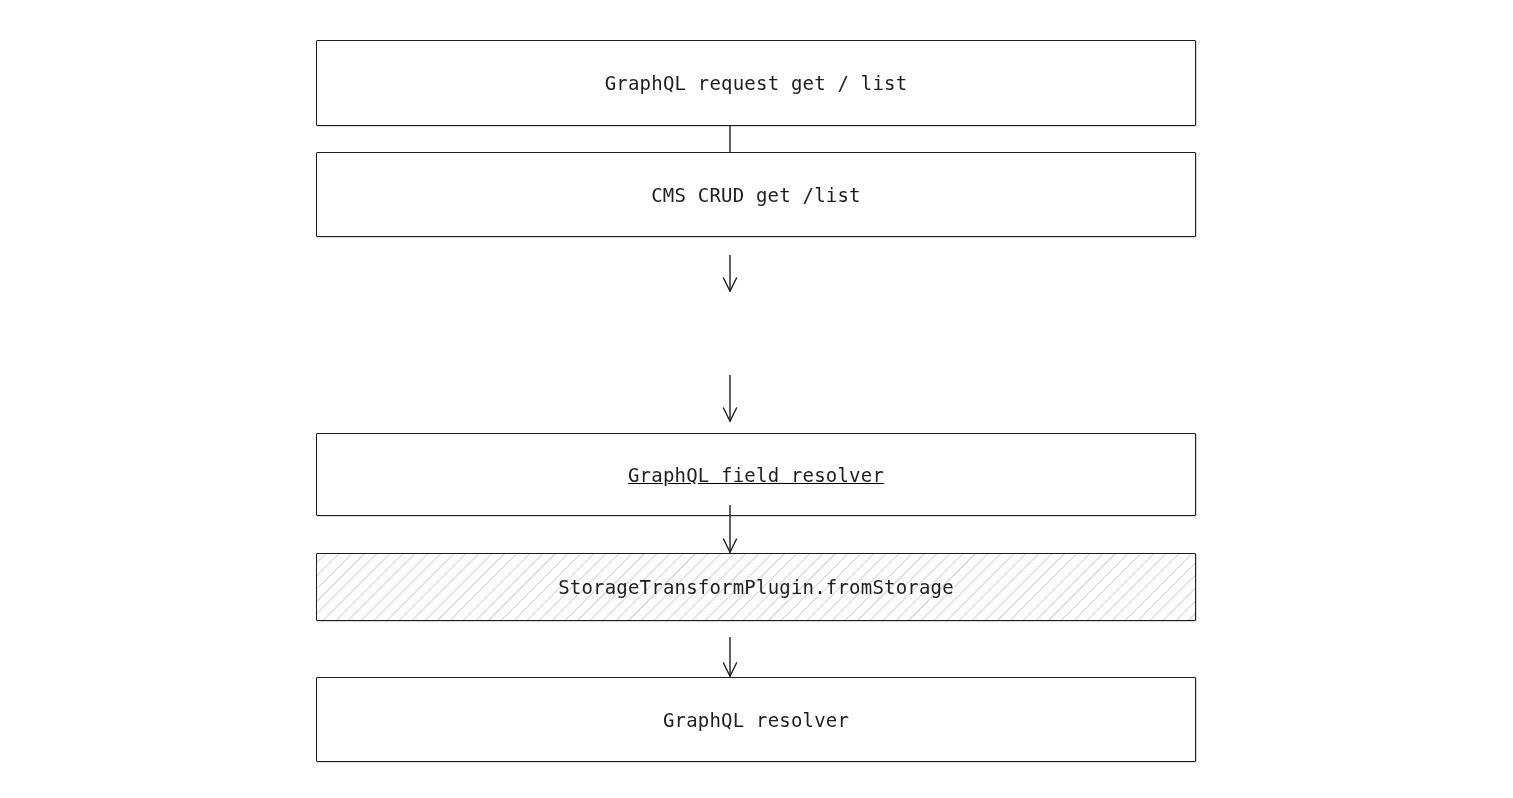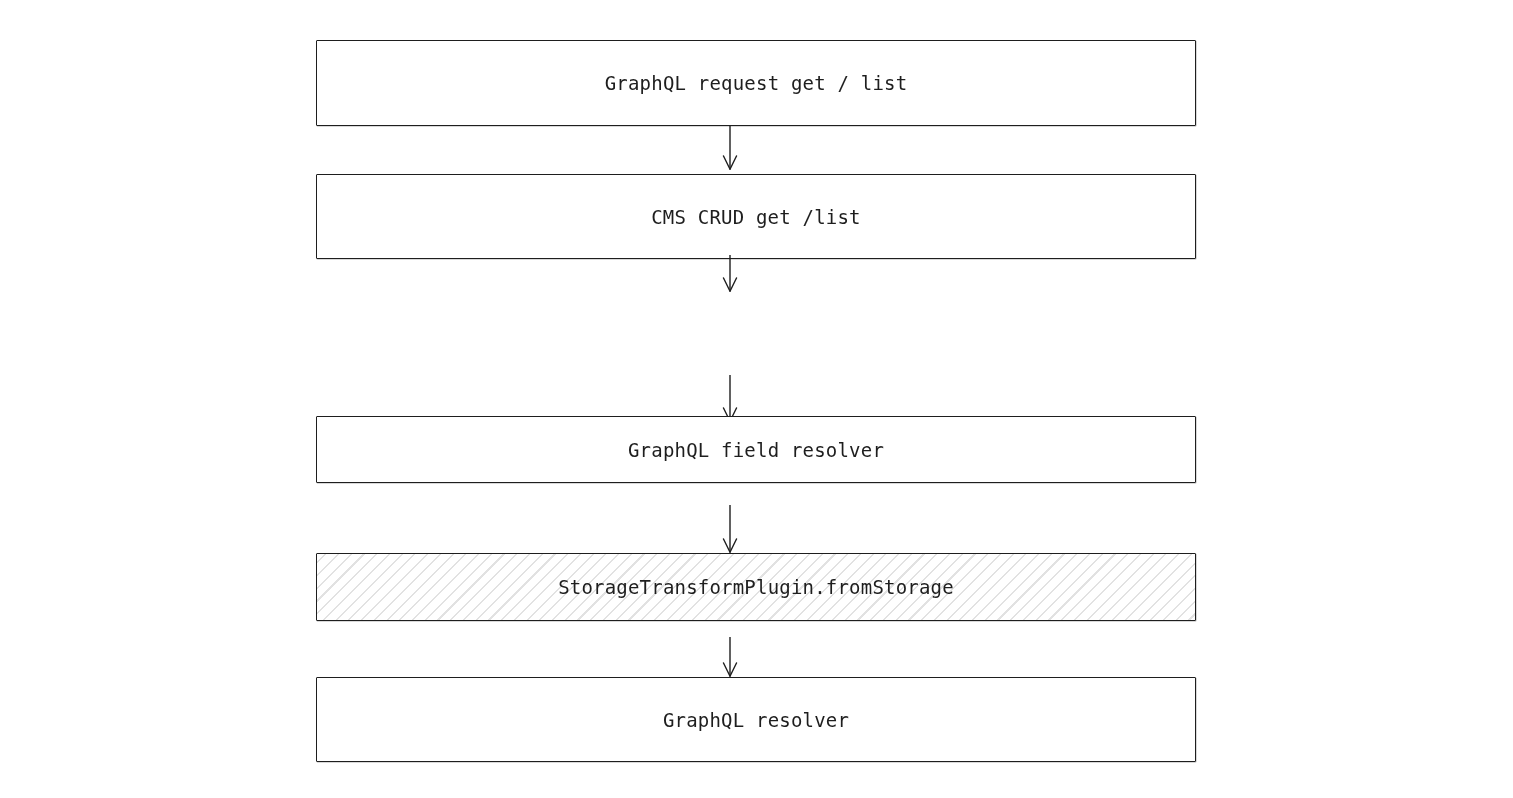--- a/index.html
+++ b/index.html
@@ -30,23 +30,23 @@
     box-shadow: 0.5px 0.5px 0 rgba(30,30,30,0.35);
   }
   .flow-node .node-label {
     color: #1e1e1e;
     font-size: 19px;
     font-weight: 500;
     letter-spacing: 0.2px;
     white-space: pre;
   }
   .node-1 { top: 40px;  height: 86px; }
-  .node-2 { top: 174px; height: 85px; }
+  .node-2 { top: 152px; height: 85px; }
   .node-3 { top: 292px; height: 83px; }
-  .node-4 { top: 416px; height: 67px; }
+  .node-4 { top: 433px; height: 83px; text-decoration: underline; }
   .node-5 { top: 553px; height: 68px; }
   .node-6 { top: 677px; height: 85px; }
   .hatched {
     background-color: #ffffff;
     background-image: repeating-linear-gradient(
       135deg,
       rgba(30,30,30,0.00) 0px,
       rgba(30,30,30,0.00) 5.5px,
       rgba(30,30,30,0.13) 5.5px,
       rgba(30,30,30,0.13) 7px,

